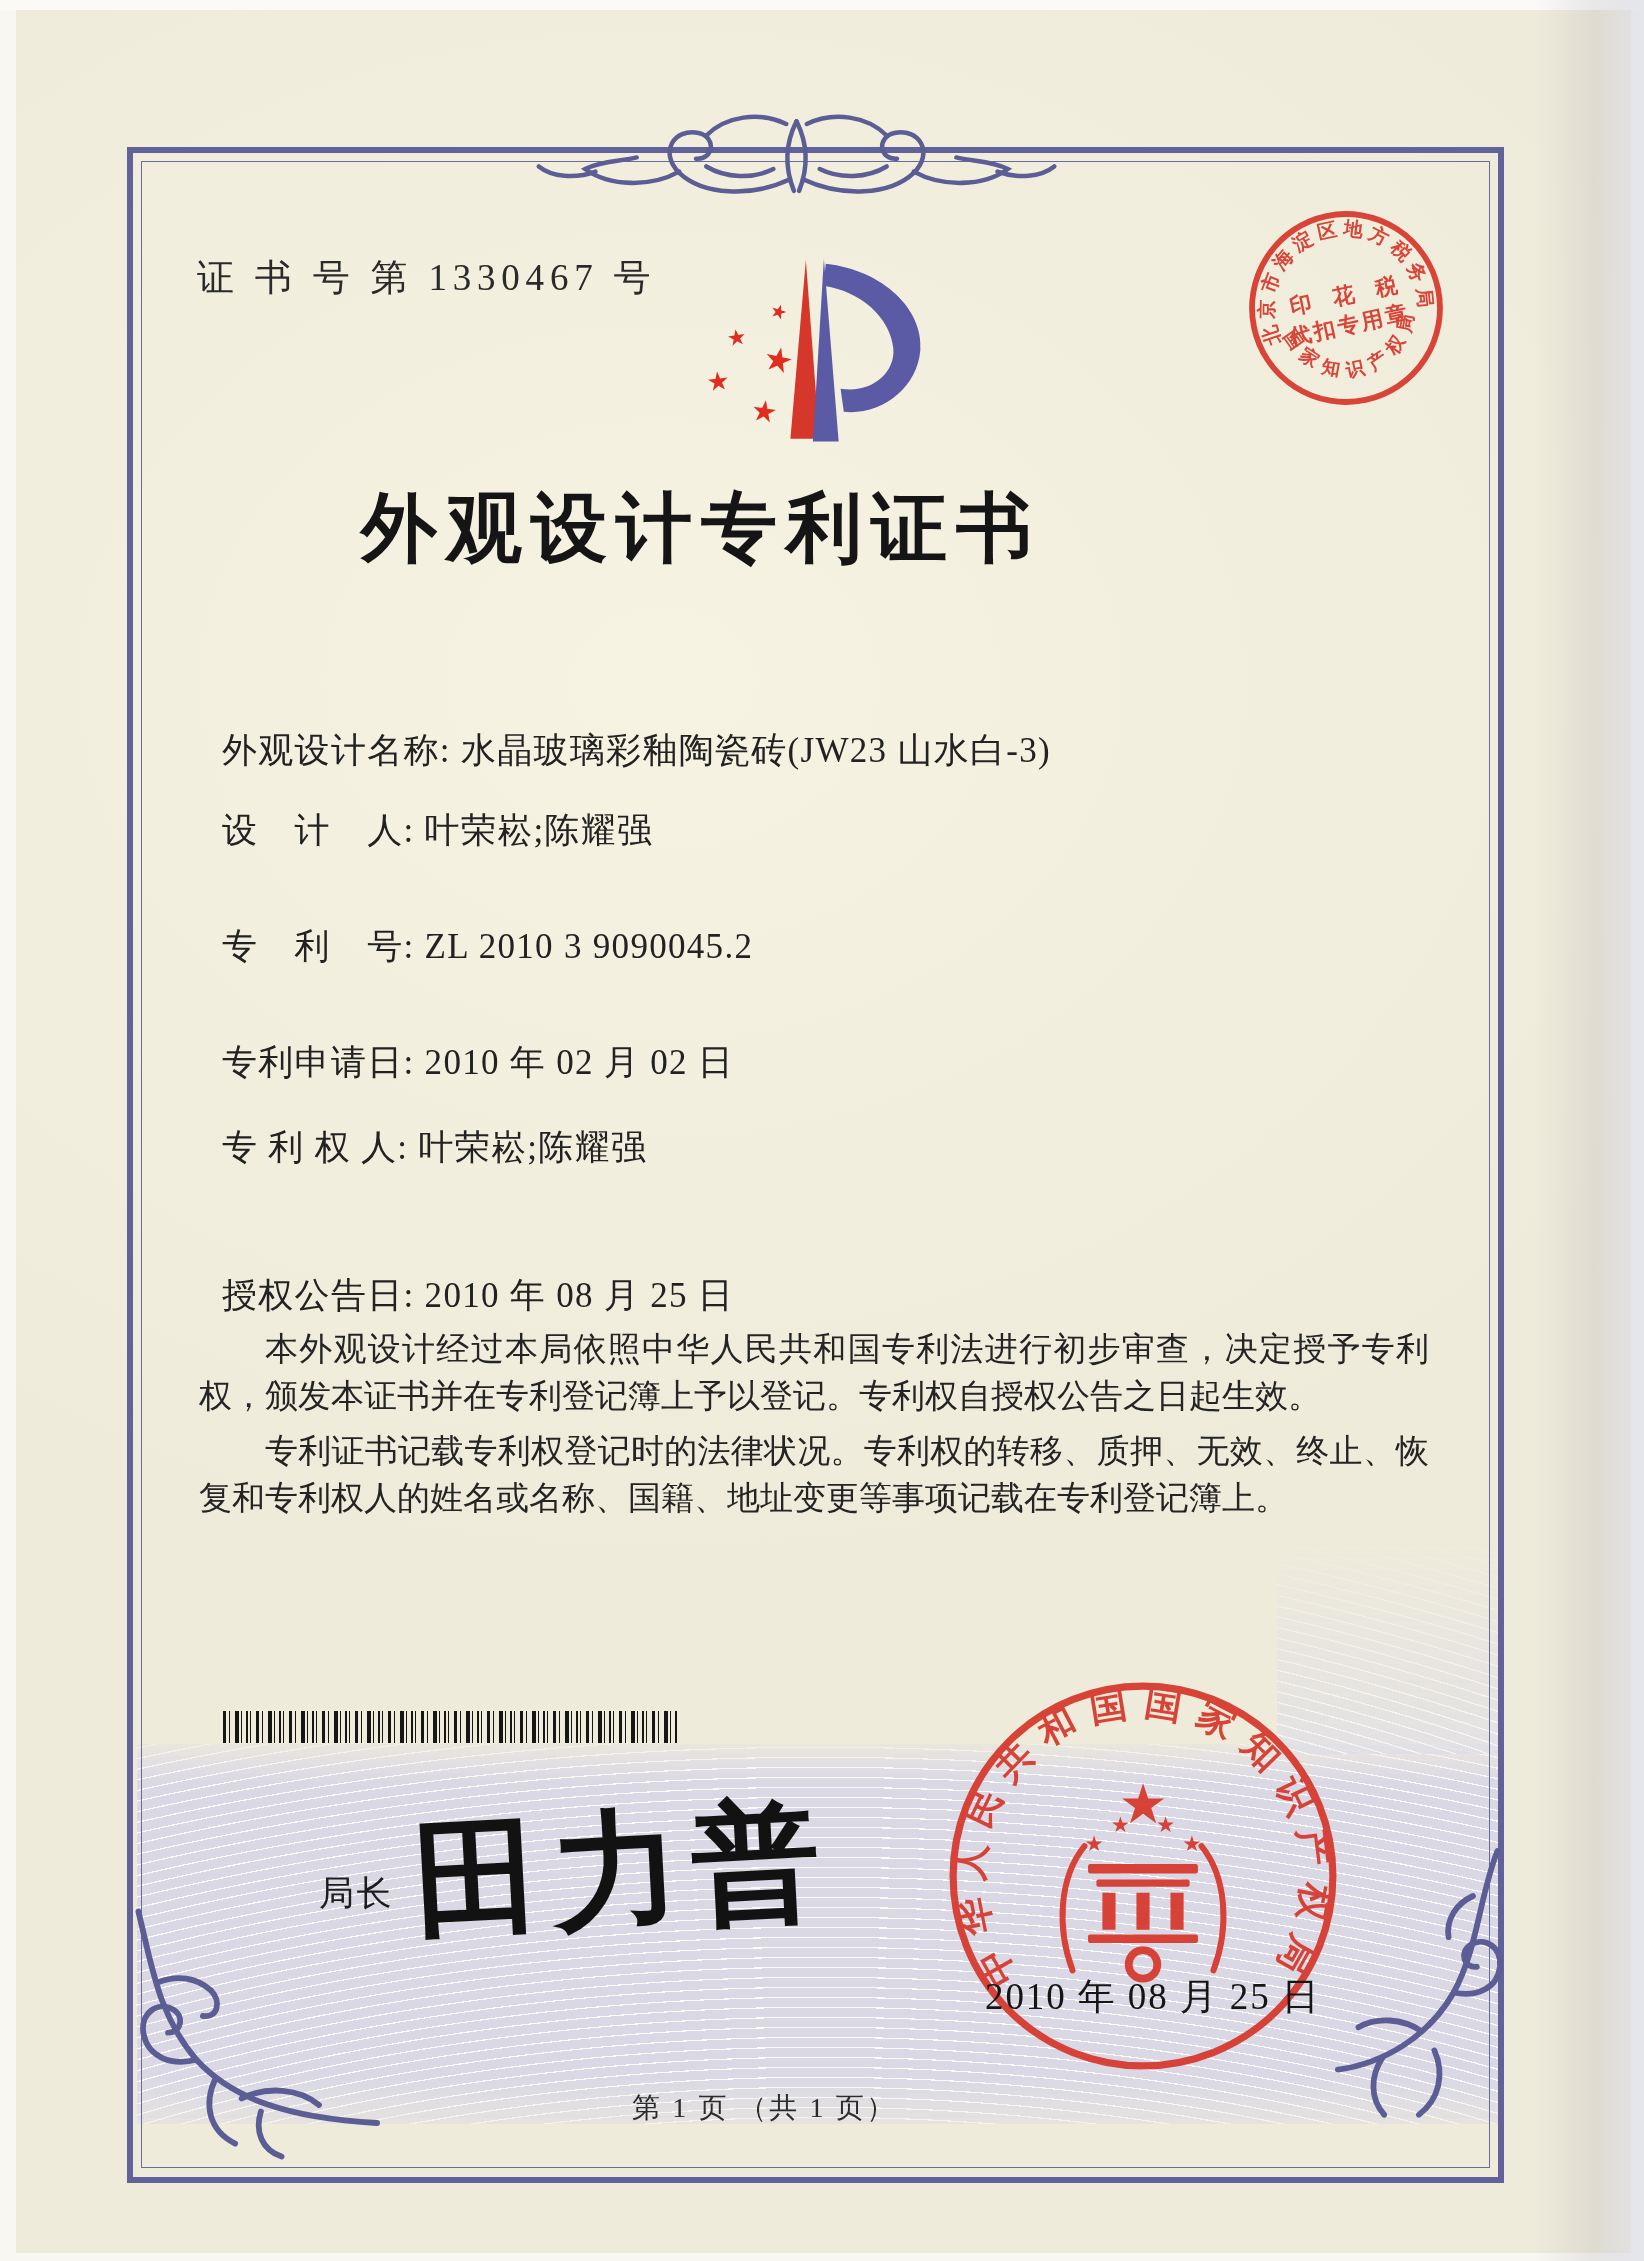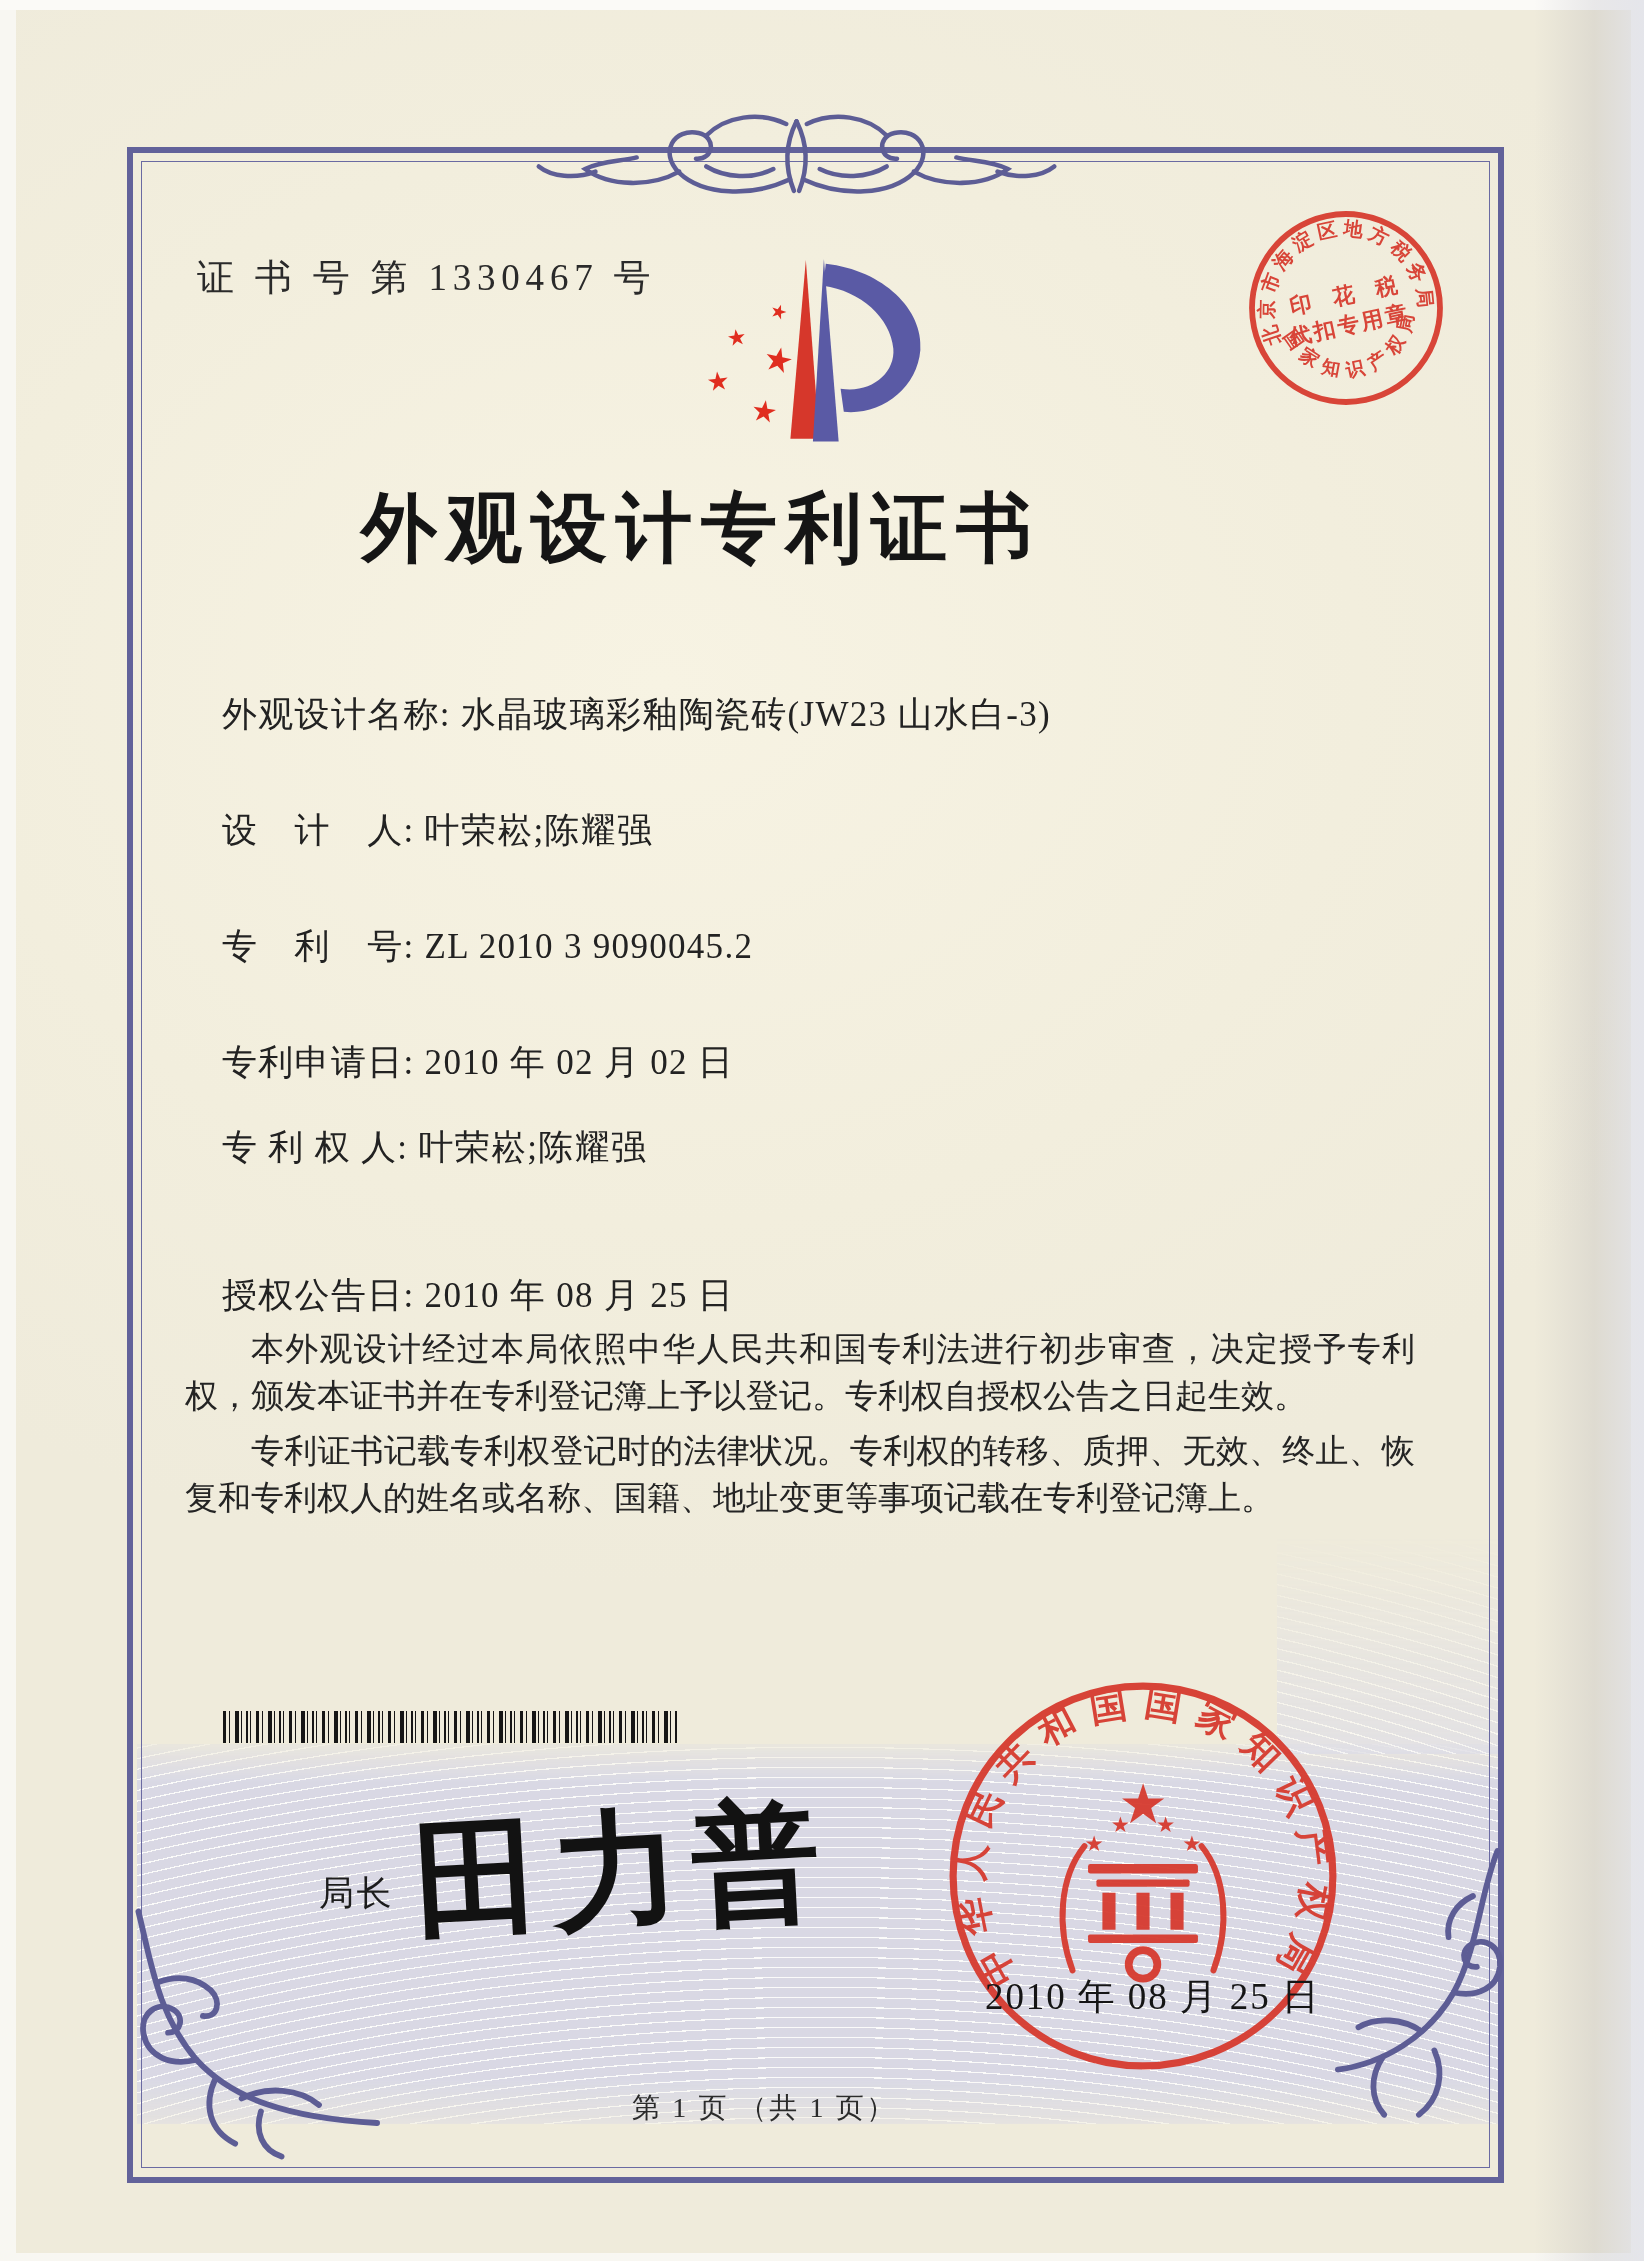--- a/index.html
+++ b/index.html
@@ -42,23 +42,23 @@
   .frame-outer{left:127px;top:147px;width:1377px;height:2036px;border:6.4px solid #62629a;box-sizing:border-box;}
   .frame-inner{left:141px;top:161px;width:1349px;height:2007px;border:1.9px solid #6a6aa2;box-sizing:border-box;}
   
   .cert-no{left:197px;top:253px;font-size:37px;letter-spacing:5.8px;color:#2a2a2a;}
   .title{
     left:361px;top:478px;width:890px;
     font-family:"Liberation Sans", sans-serif;font-weight:800;
     font-size:76px;letter-spacing:9px;color:#151515;white-space:nowrap;
   }
   .field{left:222px;width:1225px;font-size:35px;letter-spacing:1.3px;color:#222;white-space:nowrap;}
-  .f1{top:691px;} .f2{top:807px;} .f3{top:923px;} .f4{top:1039px;} .f5{top:1124px;} .f6{top:1272px;}
+  .f1{top:727px;} .f2{top:807px;} .f3{top:923px;} .f4{top:1039px;} .f5{top:1124px;} .f6{top:1272px;}
   .body-text{
-    left:185px;top:1326px;width:1230px;
+    left:199px;top:1326px;width:1230px;
     font-size:33px;line-height:47px;text-align:justify;color:#242424;
   }
   .body-text p{margin:0 0 8.4px 0;text-indent:2em;}
   .barcode{
     left:223px;top:1711px;width:455px;height:32px;
     background:repeating-linear-gradient(90deg,
       #161616 0 3.2px,  rgba(0,0,0,0) 3.2px 5.8px,
       #161616 5.8px 7px, rgba(0,0,0,0) 7px 11.6px,
       #161616 11.6px 16px, rgba(0,0,0,0) 16px 18px,
       #161616 18px 19.3px, rgba(0,0,0,0) 19.3px 23px,

